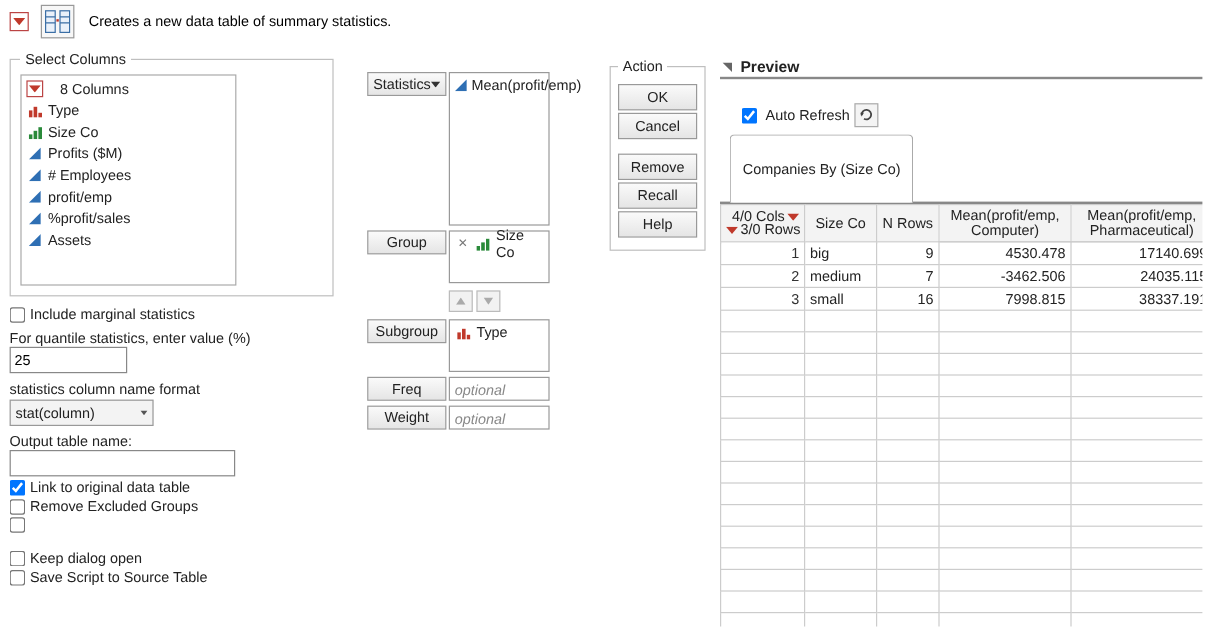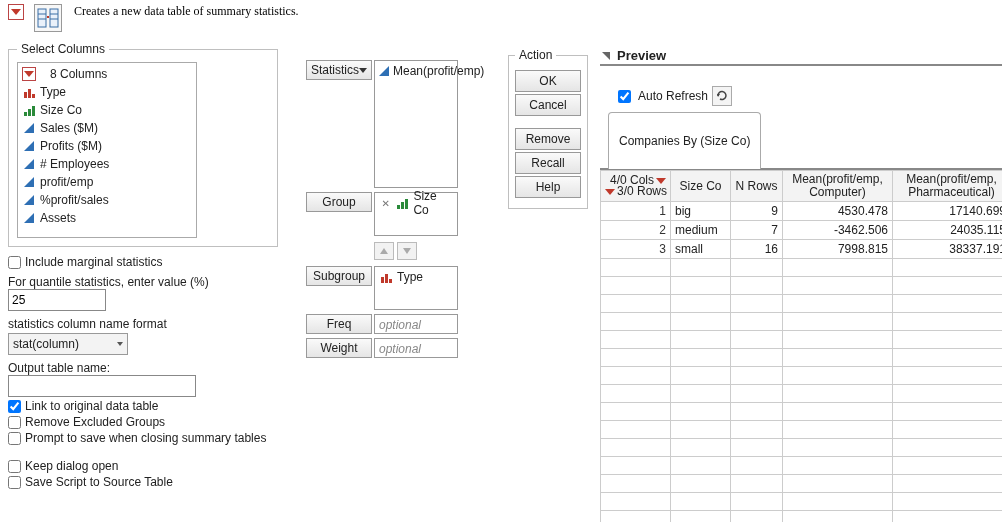--- a/index.html
+++ b/index.html
@@ -16,22 +16,21 @@
   .root {
     position: relative;
     width: 1008px;
     height: 530px;
   }
   .top-bar {
     position: absolute;
     top: 4px; left: 8px; right: 6px;
     height: 28px;
     display: flex;
-    align-items: flex-start;
-    font-family: Liberation Serif, serif;
+    align-items: center;
   }
   .red-toggle {
     width: 14px; height: 14px;
     border: 1px solid #b44;
     display: flex; align-items: center; justify-content: center;
     margin-right: 10px;
     cursor: pointer;
   }
   .red-toggle svg { display:block; }
   .big-icon {
@@ -314,28 +313,20 @@
                 </svg>
               </span>
               <span>Size Co</span>
             </div>
             <div class="col-item">
               <span class="mini-icon">
                 <svg width="10" height="10">
                   <use href="#blue-tri"></use>
                 </svg>
               </span>
-              <span>Sales ($M)</span>
-            </div>
-            <div class="col-item">
-              <span class="mini-icon">
-                <svg width="10" height="10">
-                  <use href="#blue-tri"></use>
-                </svg>
-              </span>
               <span>Profits ($M)</span>
             </div>
             <div class="col-item">
               <span class="mini-icon">
                 <svg width="10" height="10">
                   <use href="#blue-tri"></use>
                 </svg>
               </span>
               <span># Employees</span>
             </div>
@@ -390,21 +381,20 @@
       <label class="chk-row">
         <input type="checkbox" id="chk-link" checked="" style="">
         <span>Link to original data table</span>
       </label>
       <label class="chk-row">
         <input type="checkbox" id="chk-remexcl" style="">
         <span>Remove Excluded Groups</span>
       </label>
       <label class="chk-row">
         <input type="checkbox" id="chk-prompt" style="">
-        <span>Prompt to save when closing summary tables</span>
       </label>
 
       <div style="height:10px"></div>
 
       <label class="chk-row">
         <input type="checkbox" id="chk-keep" style="">
         <span>Keep dialog open</span>
       </label>
       <label class="chk-row">
         <input type="checkbox" id="chk-save" style="">

